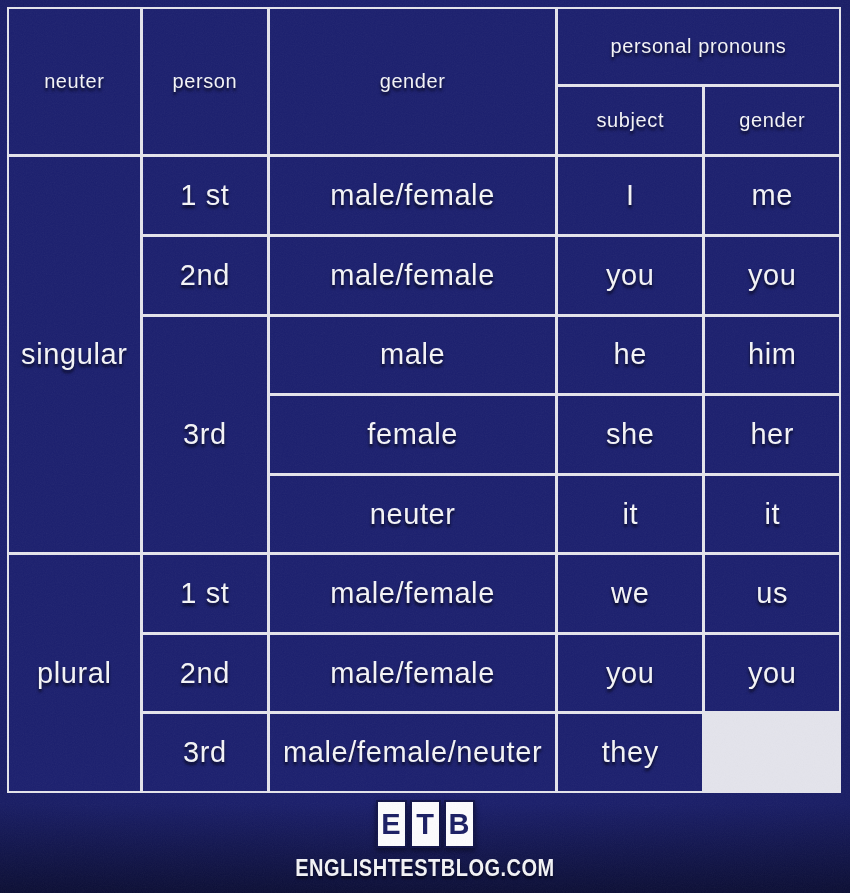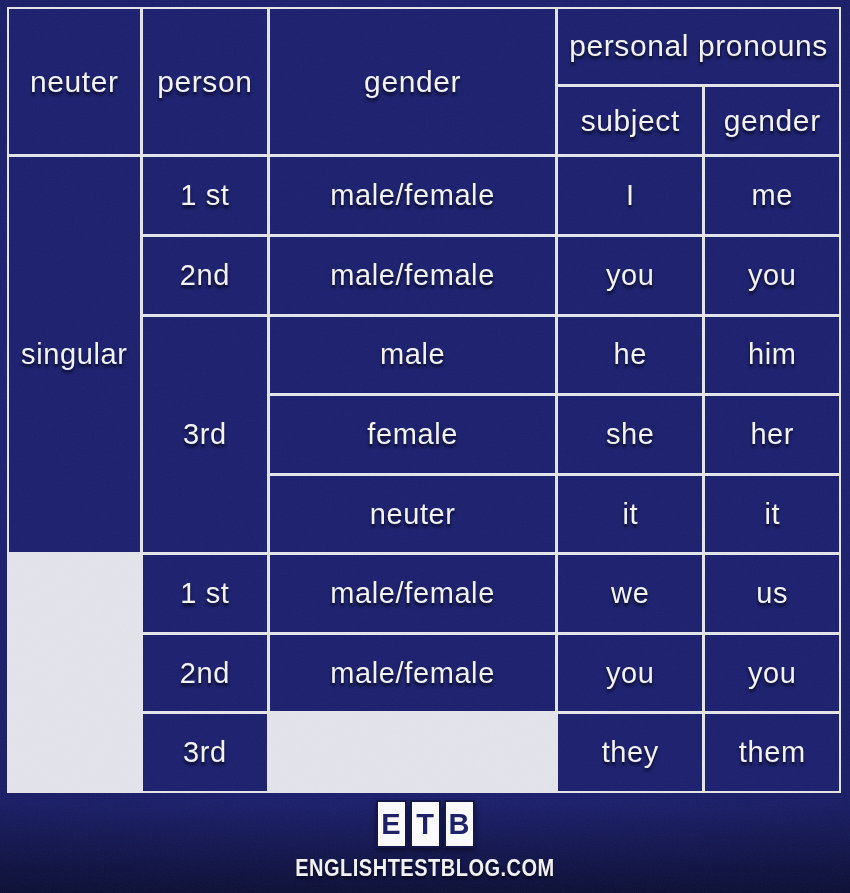--- a/index.html
+++ b/index.html
@@ -31,21 +31,21 @@
     background: #1b1f6e;
     display: flex;
     align-items: center;
     justify-content: center;
     color: #f4f4f7;
     font-size: 29px;
     letter-spacing: 0.6px;
     text-shadow: 0 3px 3px rgba(3, 4, 28, 0.9);
     white-space: nowrap;
   }
-  .cell.hdr { font-size: 30px; }
+  .cell.hdr { font-size: 20px; }
 
   .footer {
     position: absolute;
     left: 0; right: 0; top: 800px;
     display: flex;
     flex-direction: column;
     align-items: center;
     gap: 9px;
   }
   .logo { display: flex; gap: 3px; }
@@ -102,34 +102,35 @@
     <div class="cell" style="grid-area:5/4/6/5">he</div>
 
     <div class="cell" style="grid-area:6/3/7/4">female</div>
     <div class="cell" style="grid-area:6/4/7/5">she</div>
     <div class="cell" style="grid-area:6/5/7/6">her</div>
 
     <div class="cell" style="grid-area:7/3/8/4">neuter</div>
     <div class="cell" style="grid-area:7/4/8/5">it</div>
     <div class="cell" style="grid-area:7/5/8/6">it</div>
 
+    <div class="cell" style="grid-area:8/1/11/2">plural</div>
 
     <div class="cell" style="grid-area:8/2/9/3">1 st</div>
     <div class="cell" style="grid-area:8/3/9/4">male/female</div>
     <div class="cell" style="grid-area:8/4/9/5">we</div>
     <div class="cell" style="grid-area:8/5/9/6">us</div>
 
     <div class="cell" style="grid-area:9/2/10/3">2nd</div>
     <div class="cell" style="grid-area:9/3/10/4">male/female</div>
     <div class="cell" style="grid-area:9/4/10/5">you</div>
     <div class="cell" style="grid-area:9/5/10/6">you</div>
 
     <div class="cell" style="grid-area:10/2/11/3">3rd</div>
+    <div class="cell" style="grid-area:10/3/11/4">male/female/neuter</div>
     <div class="cell" style="grid-area:10/4/11/5">they</div>
-    <div class="cell" style="grid-area:10/5/11/6">them</div>
   </div>
 
   <div class="footer">
     <div class="logo">
       <span class="tile">E</span>
       <span class="tile">T</span>
       <span class="tile">B</span>
     </div>
     <div class="site">ENGLISHTESTBLOG.COM</div>
   </div>

